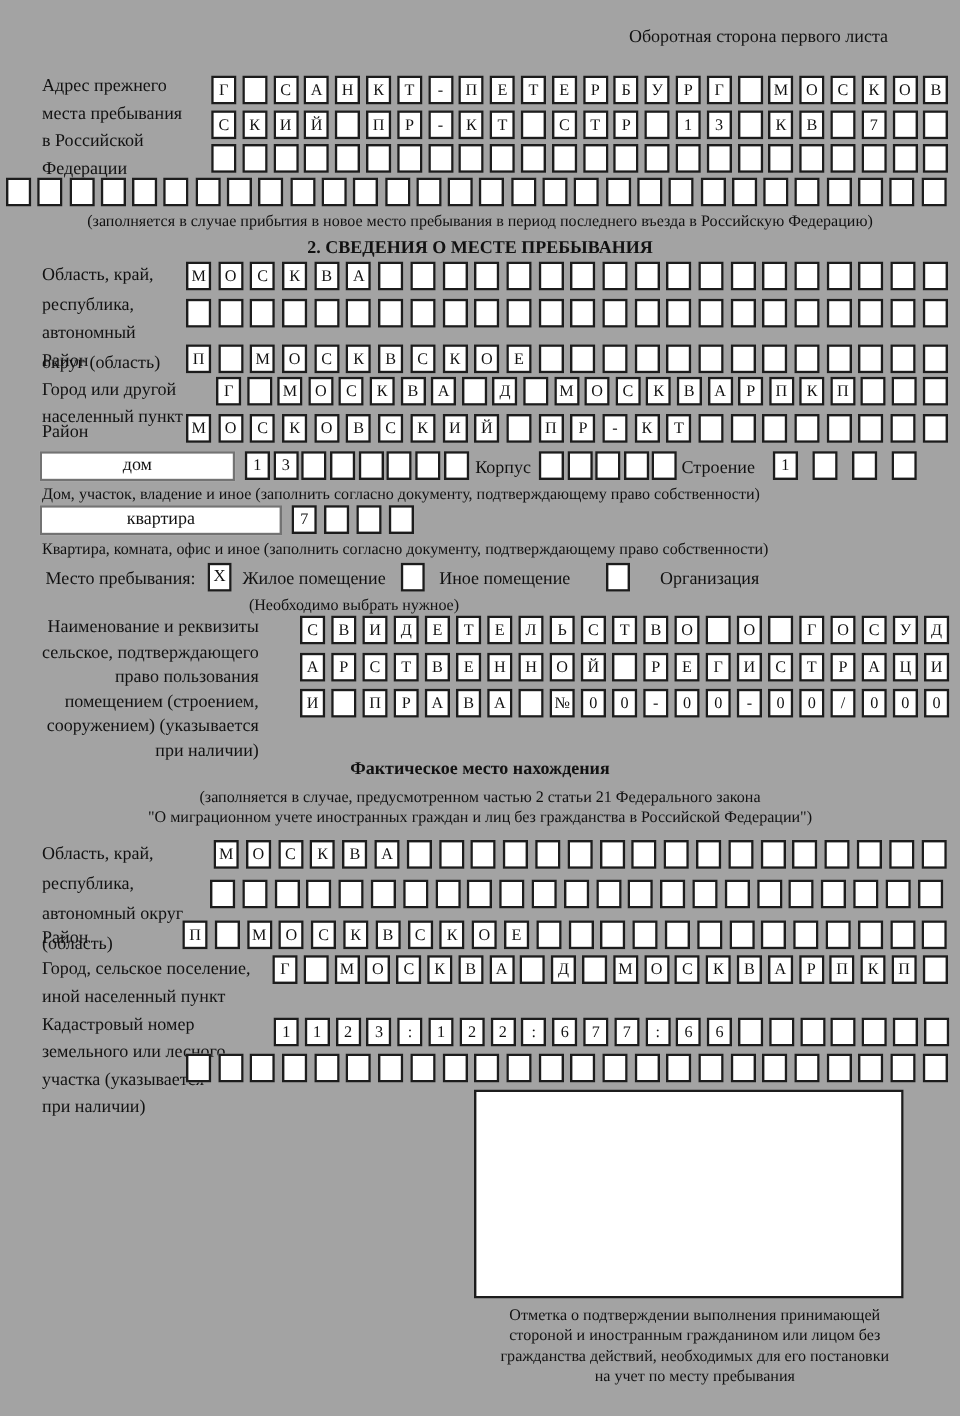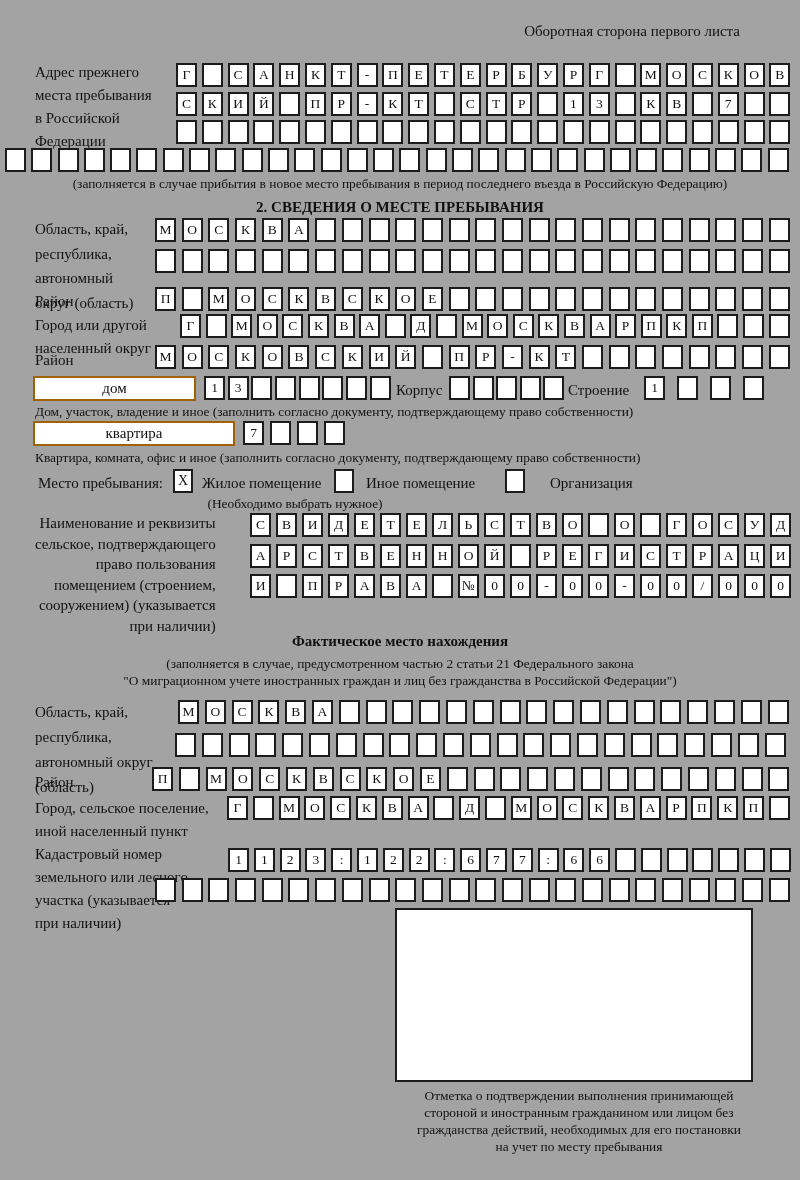--- a/index.html
+++ b/index.html
@@ -8,21 +8,21 @@
         font-family:"Liberation Serif",serif;overflow:hidden;}
   .abs{position:absolute;}
   .lbl{font-size:15px;line-height:23px;white-space:nowrap;}
   .cap{font-size:13.4px;line-height:16px;white-space:nowrap;}
   .center{left:0;width:800px;text-align:center;}
   .bold{font-weight:bold;}
   .boxrow{position:absolute;display:flex;}
   .cbox{flex:0 0 auto;width:21px;height:24px;border:2px solid #1c1c1c;box-sizing:border-box;
         display:flex;align-items:center;justify-content:center;
         font-size:13.5px;background:#fff;}
-  .widebox{position:absolute;border:2px solid #a16207;box-sizing:border-box;height:25px;
+  .widebox{position:absolute;border:2px solid #737373;box-sizing:border-box;height:25px;
         display:flex;align-items:center;justify-content:center;font-size:15px;background:#fff;}
   .checkbox{position:absolute;width:20px;height:24px;border:2px solid #1c1c1c;box-sizing:border-box;
         display:flex;align-items:center;justify-content:center;font-size:14px;background:#fff;}
   .stamp{position:absolute;border:2px solid #1c1c1c;box-sizing:border-box;background:#fff;}
 </style>
 </head>
 <body>
 
 <div class="form">
 
@@ -230,21 +230,21 @@
       <span class="cbox"></span>
       <span class="cbox"></span>
       <span class="cbox"></span>
       <span class="cbox"></span>
       <span class="cbox"></span>
       <span class="cbox"></span>
     </div>
 
   <div class="abs lbl" style="left:35px;top:314px;">
     <div>Город или другой</div>
-    <div>населенный округ</div>
+    <div>населенный пункт</div>
   </div>
   <div class="boxrow" style="left:180px;top:314px;gap:4.6px;">
       <span class="cbox">Г</span>
       <span class="cbox"></span>
       <span class="cbox">М</span>
       <span class="cbox">О</span>
       <span class="cbox">С</span>
       <span class="cbox">К</span>
       <span class="cbox">В</span>
       <span class="cbox">А</span>

